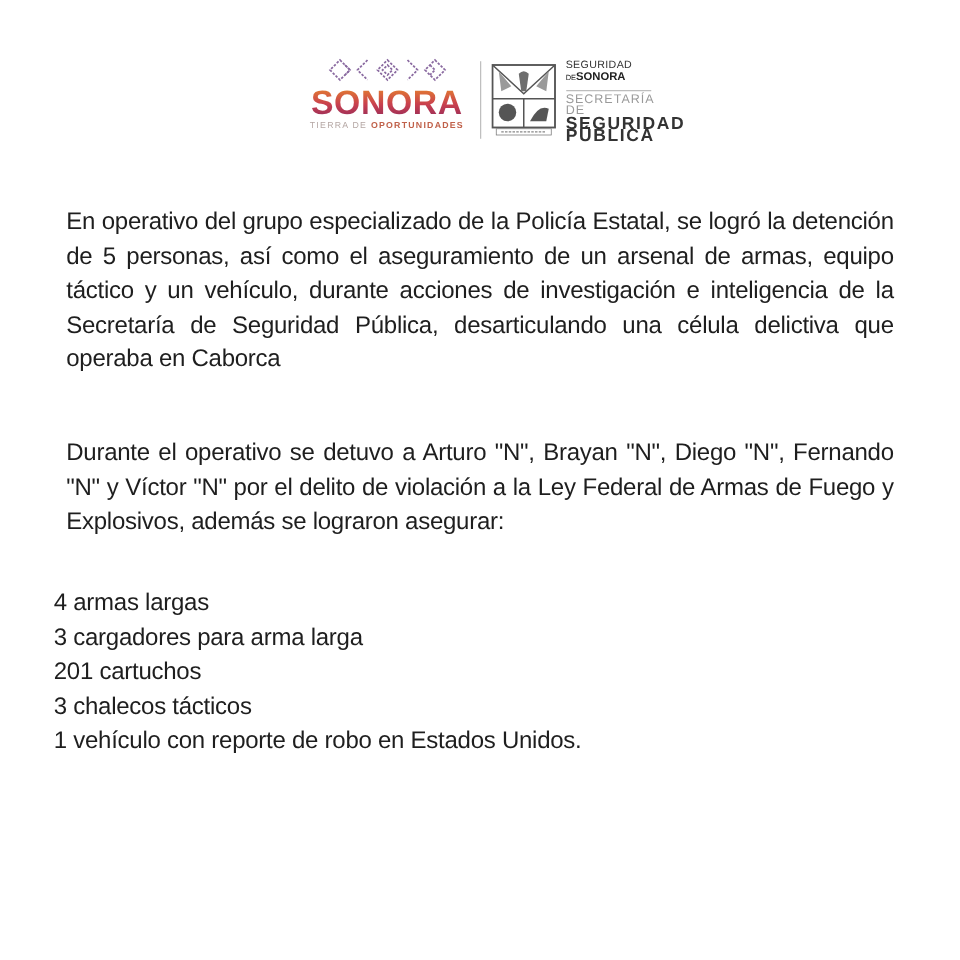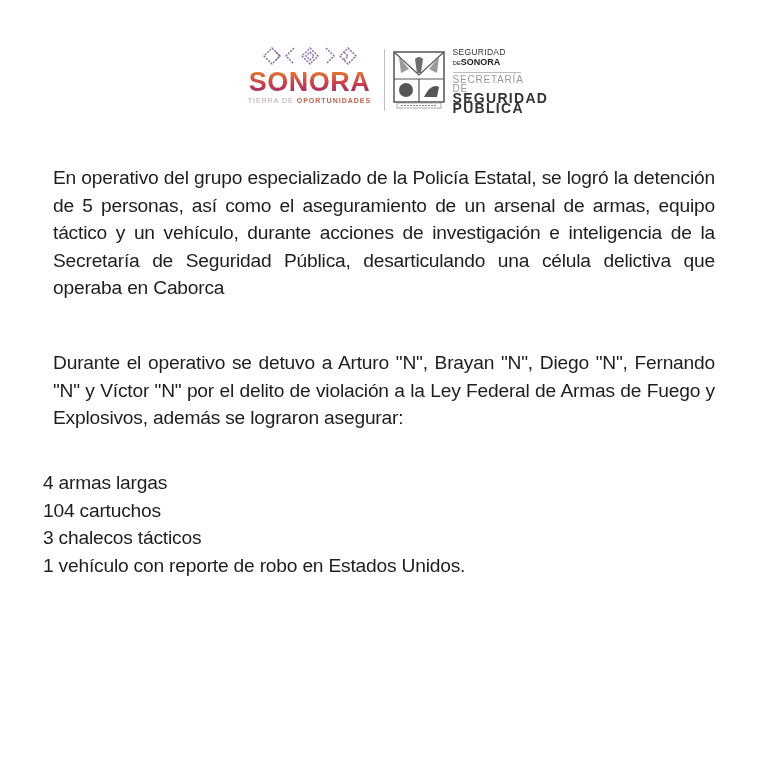--- a/index.html
+++ b/index.html
@@ -147,18 +147,19 @@
   </div>
 </div>
 
 <div class="content">
   <p class="para">En operativo del grupo especializado de la Policía Estatal, se logró la detención de 5 personas, así como el aseguramiento de un arsenal de armas, equipo táctico y un vehículo, durante acciones de investigación e inteligencia de la Secretaría de Seguridad Pública, desarticulando una célula delictiva que operaba en Caborca</p>
   <div class="gap"></div>
   <p class="para">Durante el operativo se detuvo a Arturo "N", Brayan "N", Diego "N", Fernando "N" y Víctor "N" por el delito de violación a la Ley Federal de Armas de Fuego y Explosivos, además se lograron asegurar:</p>
   <div class="gap"></div>
   <ul class="list">
     <li>4 armas largas</li>
-    <li>104 cartuchos</li>
+    <li>3 cargadores para arma larga</li>
+    <li>201 cartuchos</li>
     <li>3 chalecos tácticos</li>
     <li>1 vehículo con reporte de robo en Estados Unidos.</li>
   </ul>
   <div class="gap"></div>
 </div>
 
 </body></html>

